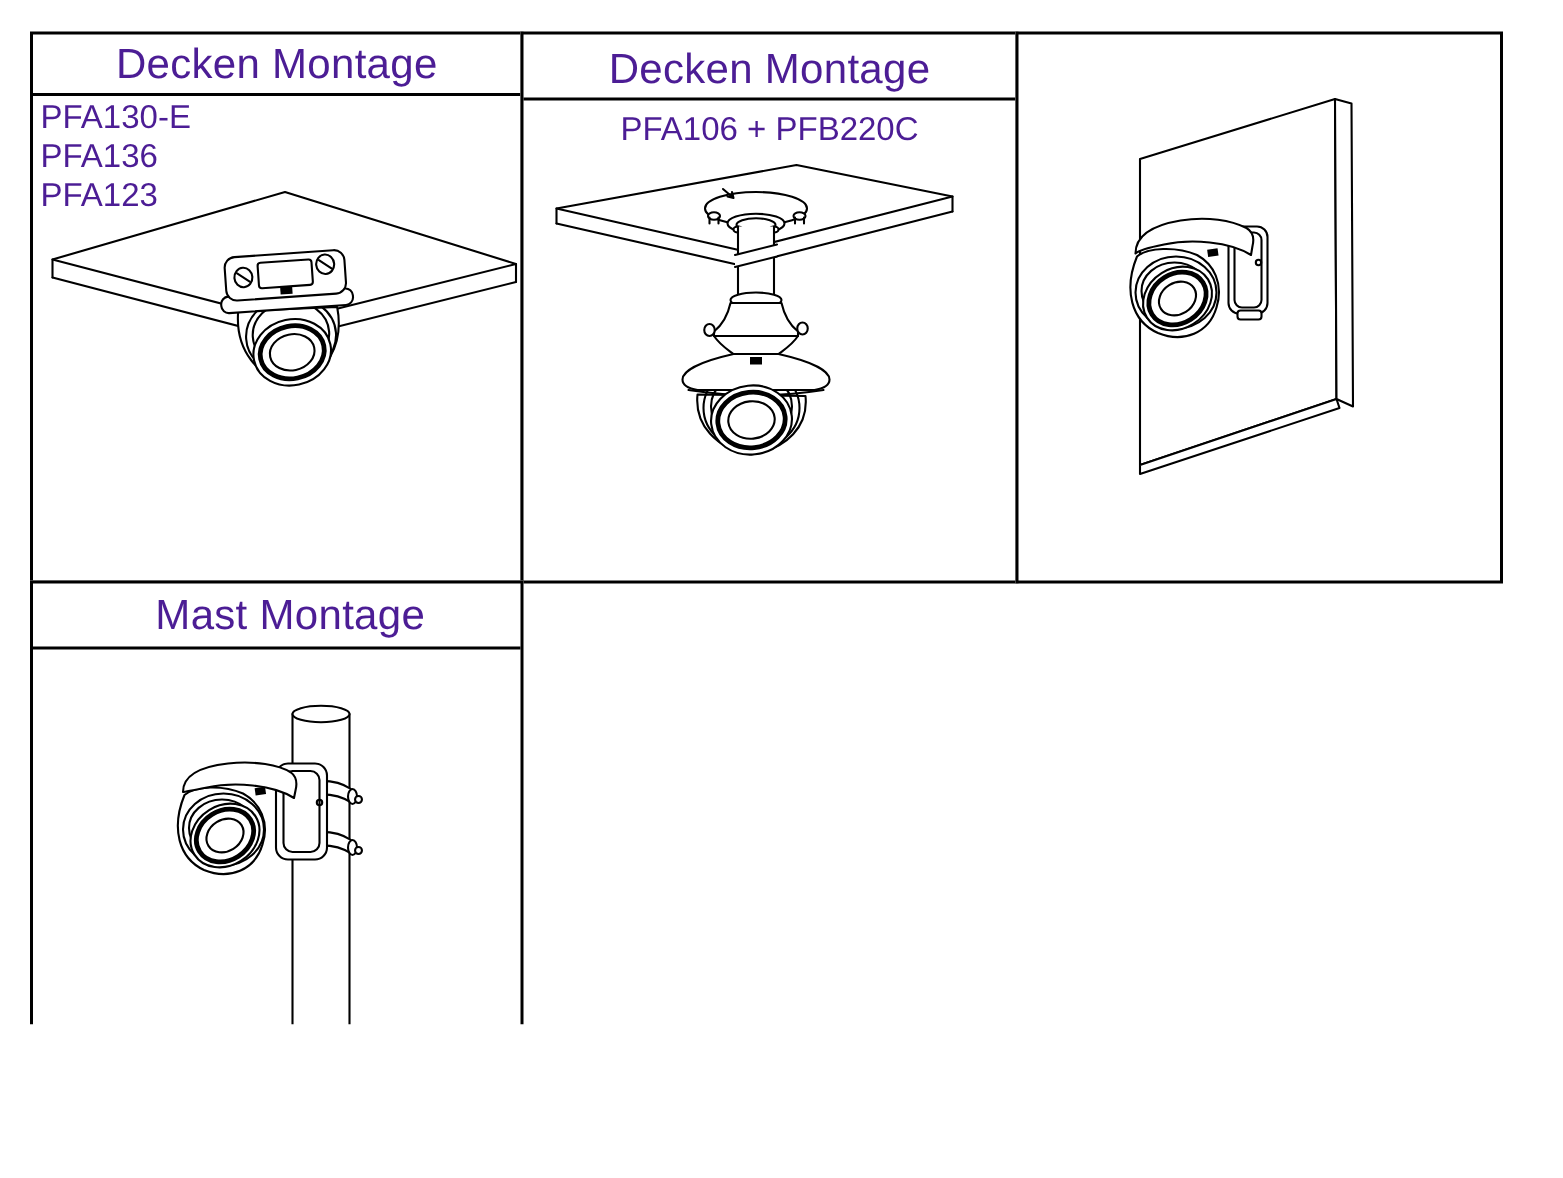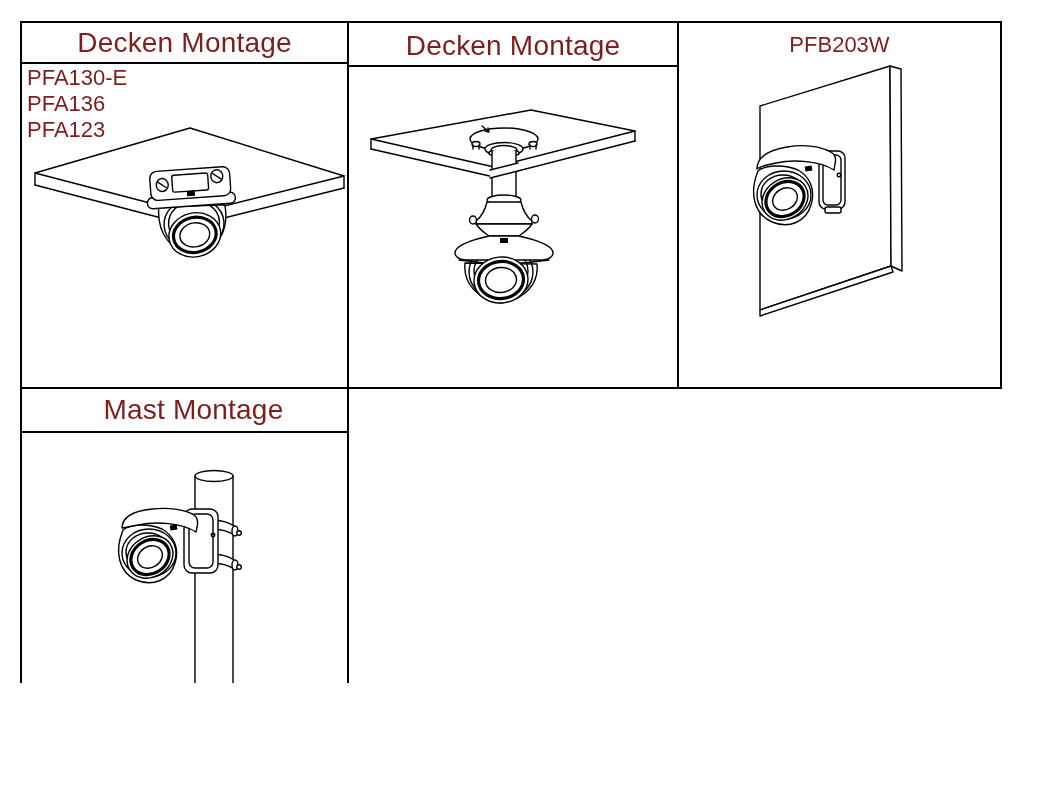--- a/index.html
+++ b/index.html
@@ -1,18 +1,18 @@
 <!DOCTYPE html>
 <html><head>
 <meta charset="utf-8">
 <style>
   html,body{margin:0;padding:0;background:#ffffff;}
   #page{
     position:relative;width:1042px;height:683px;background:#ffffff;
-    font-family:"Liberation Sans",sans-serif;color:#7f1d1d;overflow:hidden;
+    font-family:"Liberation Sans",sans-serif;color:#4c1d95;overflow:hidden;
   }
   .cell{position:absolute;background:#fff;border:2px solid #000;box-sizing:border-box;}
   .cell-header{
     border-bottom:2px solid #000;display:flex;align-items:center;justify-content:center;
     font-size:28px;letter-spacing:0.2px;
   }
   .hdr-row1{height:39px;}
   .hdr-row2{height:42px;padding-left:18px;}
   .cell-body{position:relative;width:100%;border-radius:20px;}
   .body-row1{height:323px;}
@@ -73,20 +73,23 @@
         </g>
       </svg>
     </div>
   </div>
 
   <div class="cell" style="left:347px;top:21px;width:332px;height:368px;">
     <div class="cell-header hdr-row1" style="padding-top:3px;">
       <span>Decken Montage</span>
     </div>
     <div class="cell-body body-row1">
+      <div class="models-center" style="top:6px;">
+        <div>PFA106 + PFB220C</div>
+      </div>
       <svg width="328" height="323" viewBox="0 0 328 323">
 
         <path class="ln" d="M182,43 L22,72 M182,43 L286,64 M22,72 L22,82 M286,64 L286,74"></path>
         <path class="ln" d="M22,72 L145,100 M286,64 L145,100 M22,82 L145,110 M286,74 L145,110 M145,100 L145,110"></path>
 
         <path class="wh" d="M116,196 C114,216 128,232 152,236 C176,232 190,217 188,197 Z"></path>
         <ellipse class="ln" cx="152" cy="205" rx="32" ry="28"></ellipse>
         <ellipse class="ln" cx="152" cy="204" rx="27" ry="23"></ellipse>
 
         <ellipse class="wh" cx="155" cy="72" rx="34" ry="11"></ellipse>
@@ -118,23 +121,20 @@
           <ellipse class="wh" cx="152" cy="213" rx="27" ry="23"></ellipse>
           <ellipse class="thick" cx="152" cy="213" rx="22.5" ry="18.5"></ellipse>
           <ellipse class="ln" cx="152" cy="213" rx="15.5" ry="12.5"></ellipse>
         </g>
       </svg>
     </div>
   </div>
 
   <div class="cell" style="left:677px;top:21px;width:325px;height:368px;">
     <div class="cell-body body-row1">
-      <div class="models-center" style="top:9px;">
-        <div>PFB203W</div>
-      </div>
       <svg width="321" height="323" viewBox="0 0 321 323">
 
         <path class="wh" d="M81,83 L211,43 L212,243 L81,287 Z"></path>
         <path class="wh" d="M211,43 L222,46 L223,248 L212,243 Z"></path>
         <path class="wh" d="M81,287 L81,293 L214,249 L212,243 Z"></path>
 
         <rect class="wh" x="140" y="128" width="26" height="58" rx="7"></rect>
         <rect class="ln" x="144" y="132" width="18" height="50" rx="5"></rect>
         <rect class="wh" x="146" y="184" width="16" height="6" rx="2"></rect>
         <path class="wh" d="M79,148 C70,170 75,191 93,199 C110,206 127,199 132,182 C137,166 130,153 119,147 C105,141 86,142 79,148 Z"></path>

